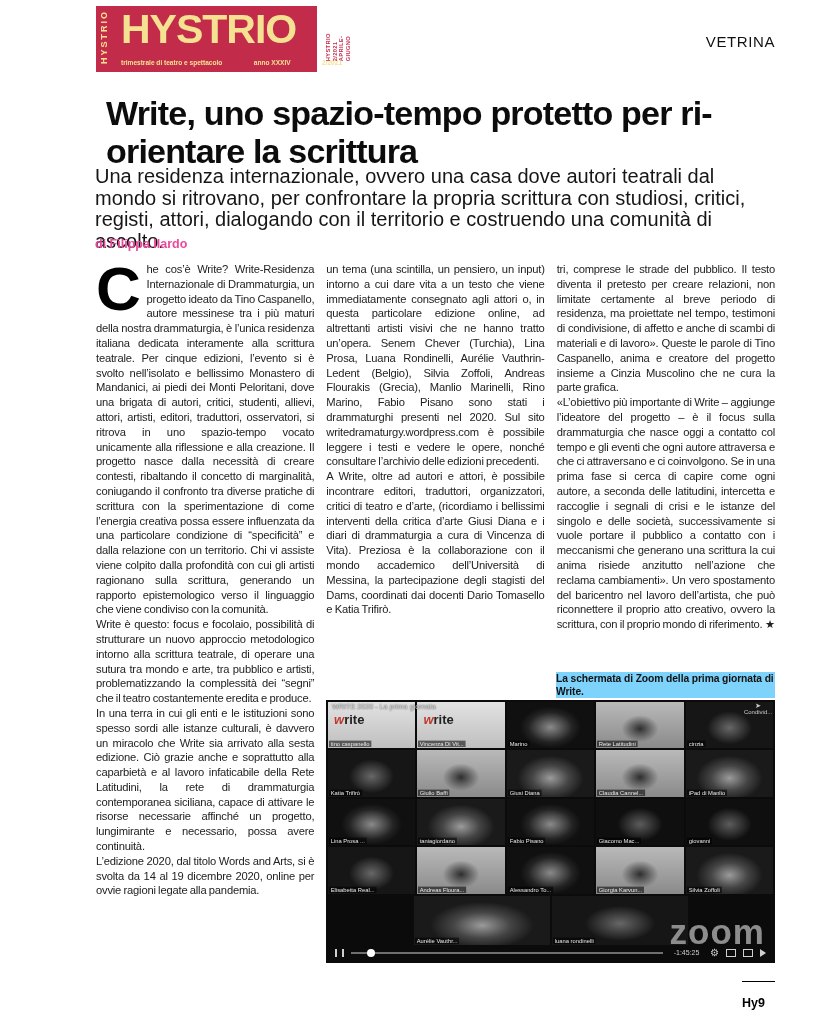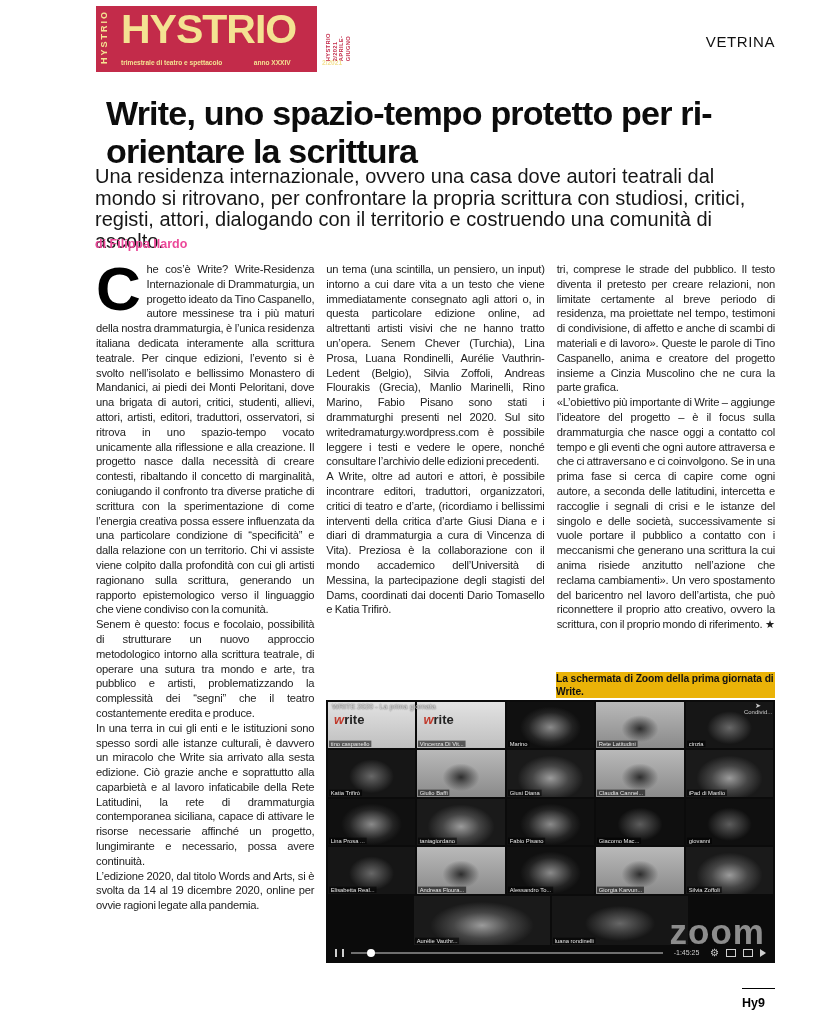--- a/index.html
+++ b/index.html
@@ -28,21 +28,21 @@
   .cols{position:absolute;left:96px;top:262px;width:679px;display:flex;gap:12px;
         font-size:11.2px;line-height:14.8px;letter-spacing:-.2px;word-spacing:-.5px;
         text-align:justify;color:#222;}
   .col{flex:1 1 0;min-width:0;hyphens:auto;-webkit-hyphens:auto;}
   .col p{margin:0;}
   .col.c2{max-height:436px;overflow:hidden;}
   .dropcap{float:left;font-size:62px;line-height:50px;font-weight:bold;padding:2px 6px 0 0;color:#000;}
   .ital{}
 
   
-  .caption{position:absolute;left:556px;top:672px;width:219px;background:#eab308;z-index:6;
+  .caption{position:absolute;left:556px;top:672px;width:219px;background:#7dd3fc;z-index:6;
            font-size:10.3px;font-weight:bold;line-height:13px;color:#111;letter-spacing:-.1px;}
 
   
   .zoomshot{position:absolute;left:326px;top:700px;width:449px;height:263px;background:#0b0b0b;
             z-index:5;overflow:hidden;}
   .vgrid{position:absolute;inset:2px 2px 18px 2px;display:flex;flex-direction:column;gap:2px;}
   .vrow{display:flex;gap:2px;height:49px;}
   .vrow.last{justify-content:center;height:52px;}
   .tile{flex:1 1 0;position:relative;overflow:hidden;background:#1b1b1b;padding-left:48px;}
   .vrow.last .tile{flex:0 0 88px;}
@@ -71,21 +71,21 @@
   .pauseicon{width:5px;height:8px;border-left:2px solid #cfcfcf;border-right:2px solid #cfcfcf;}
   .track{flex:1;height:2px;background:#6f6f6f;position:relative;}
   .track .dot{position:absolute;left:5%;top:-3px;width:8px;height:8px;border-radius:50%;background:#fff;}
   .ptime{color:#cfcfcf;font-size:9px;transform:scale(.78);transform-origin:center;}
   .cicon{color:#cfcfcf;font-size:10px;line-height:10px;}
   .sq{width:8px;height:6px;border:1.5px solid #cfcfcf;display:inline-block;}
   .vol{width:0;height:0;border-top:4px solid transparent;border-bottom:4px solid transparent;
        border-right:6px solid #cfcfcf;transform:rotate(180deg);}
 
   
-  .folio{position:absolute;right:44px;bottom:14px;border-top:1.5px solid #000;padding-top:7px;
+  .folio{position:absolute;right:44px;bottom:14px;border-top:1.5px solid #000;padding-top:14px;
          width:33px;font-size:12.5px;font-weight:bold;color:#000;}
 </style>
 </head>
 <body>
 
 <div class="page">
 
   <div class="mast">
     <span class="mast-vert">HYSTRIO</span>
     <span class="mast-name">HYSTRIO</span>
@@ -99,21 +99,21 @@
 
   <span class="section-label">VETRINA</span>
 
   <h1 class="title" style="margin:12px;">Write, uno spazio-tempo protetto per ri-orientare la scrittura</h1>
   <p class="standfirst" style="margin:0;">Una residenza internazionale, ovvero una casa dove autori teatrali dal mondo si ritrovano, per confrontare la propria scrittura con studiosi, critici, registi, attori, dialogando con il territorio e costruendo una comunità di ascolto.</p>
   <p class="byline" style="margin:0;">di Filippa Ilardo</p>
 
   <div class="cols">
     <div class="col c1">
       <p><span class="dropcap">C</span><span>he cos’è Write? Write-Residenza Internazionale di Drammaturgia, un progetto ideato da Tino Caspanello, autore messinese tra i più maturi della nostra drammaturgia, è l’unica residenza italiana dedicata interamente alla scrittura teatrale. Per cinque edizioni, l’evento si è svolto nell’isolato e bellissimo Monastero di Mandanici, ai piedi dei Monti Peloritani, dove una brigata di autori, critici, studenti, allievi, attori, artisti, editori, traduttori, osservatori, si ritrova in uno spazio-tempo vocato unicamente alla riflessione e alla creazione. Il progetto nasce dalla necessità di creare contesti, ribaltando il concetto di marginalità, coniugando il confronto tra diverse pratiche di scrittura con la sperimentazione di come l’energia creativa possa essere influenzata da una particolare condizione di “specificità” e dalla relazione con un territorio. Chi vi assiste viene colpito dalla profondità con cui gli artisti ragionano sulla scrittura, generando un rapporto epistemologico verso il linguaggio che viene condiviso con la comunità.</span></p>
-      <p>Senem è questo: focus e focolaio, possibilità di strutturare un nuovo approccio metodologico intorno alla scrittura teatrale, di operare una sutura tra mondo e arte, tra pubblico e artisti, problematizzando la complessità dei “segni” che il teatro costantemente eredita e produce.</p>
+      <p>Write è questo: focus e focolaio, possibilità di strutturare un nuovo approccio metodologico intorno alla scrittura teatrale, di operare una sutura tra mondo e arte, tra pubblico e artisti, problematizzando la complessità dei “segni” che il teatro costantemente eredita e produce.</p>
       <p>In una terra in cui gli enti e le istituzioni sono spesso sordi alle istanze culturali, è davvero un miracolo che Write sia arrivato alla sesta edizione. Ciò grazie anche e soprattutto alla caparbietà e al lavoro infaticabile della Rete Latitudini, la rete di drammaturgia contemporanea siciliana, capace di attivare le risorse necessarie affinché un progetto, lungimirante e necessario, possa avere continuità.</p>
       <p><span>L’edizione 2020, dal titolo </span><span class="ital">Words and Arts</span><span>, si è svolta da 14 al 19 dicembre 2020, online per ovvie ragioni legate alla pandemia.</span></p>
     </div>
     <div class="col c2">
       <p>un tema (una scintilla, un pensiero, un input) intorno a cui dare vita a un testo che viene immediatamente consegnato agli attori o, in questa particolare edizione online, ad altrettanti artisti visivi che ne hanno tratto un’opera. Senem Chever (Turchia), Lina Prosa, Luana Rondinelli, Aurélie Vauthrin-Ledent (Belgio), Silvia Zoffoli, Andreas Flourakis (Grecia), Manlio Marinelli, Rino Marino, Fabio Pisano sono stati i drammaturghi presenti nel 2020. Sul sito writedramaturgy.wordpress.com è possibile leggere i testi e vedere le opere, nonché consultare l’archivio delle edizioni precedenti.</p>
       <p>A Write, oltre ad autori e attori, è possibile incontrare editori, traduttori, organizzatori, critici di teatro e d’arte, (ricordiamo i bellissimi interventi della critica d’arte Giusi Diana e i diari di drammaturgia a cura di Vincenza di Vita). Preziosa è la collaborazione con il mondo accademico dell’Università di Messina, la partecipazione degli stagisti del Dams, coordinati dai docenti Dario Tomasello e Katia Trifirò.</p>
     </div>
     <div class="col c3">
       <p>tri, comprese le strade del pubblico. Il testo diventa il pretesto per creare relazioni, non limitate certamente al breve periodo di residenza, ma proiettate nel tempo, testimoni di condivisione, di affetto e anche di scambi di materiali e di lavoro». Queste le parole di Tino Caspanello, anima e creatore del progetto insieme a Cinzia Muscolino che ne cura la parte grafica.</p>
       <p>«L’obiettivo più importante di Write – aggiunge l’ideatore del progetto – è il focus sulla drammaturgia che nasce oggi a contatto col tempo e gli eventi che ogni autore attraversa e che ci attraversano e ci coinvolgono. Se in una prima fase si cerca di capire come ogni autore, a seconda delle latitudini, intercetta e raccoglie i segnali di crisi e le istanze del singolo e delle società, successivamente si vuole portare il pubblico a contatto con i meccanismi che generano una scrittura la cui anima risiede anzitutto nell’azione che reclama cambiamenti». Un vero spostamento del baricentro nel lavoro dell’artista, che può riconnettere il proprio atto creativo, ovvero la scrittura, con il proprio mondo di riferimento. ★</p>

